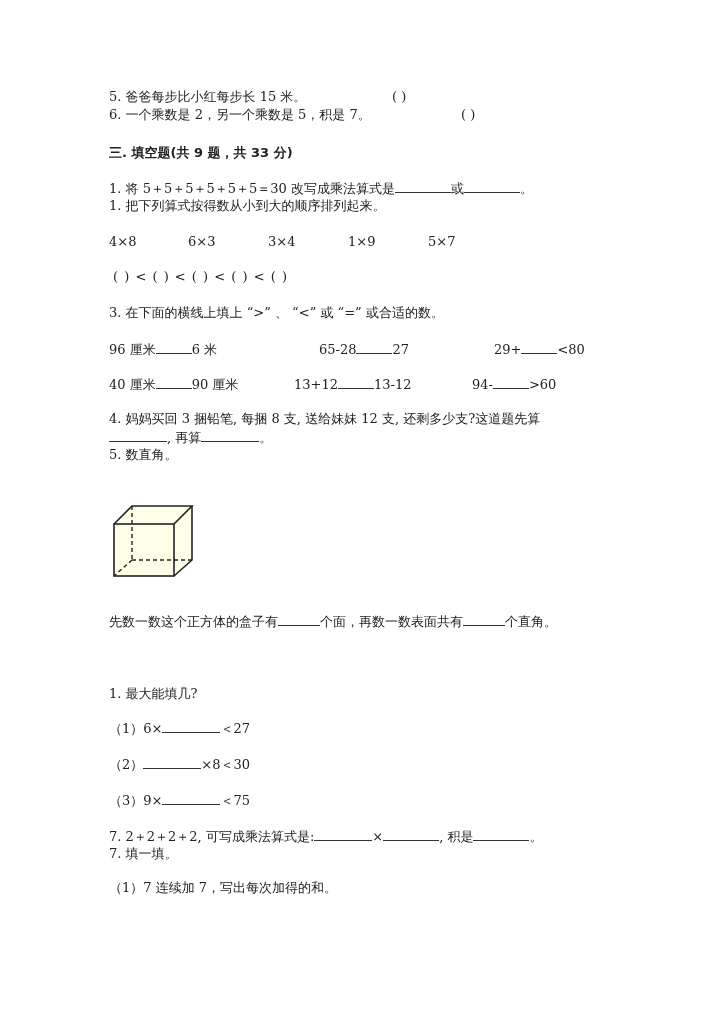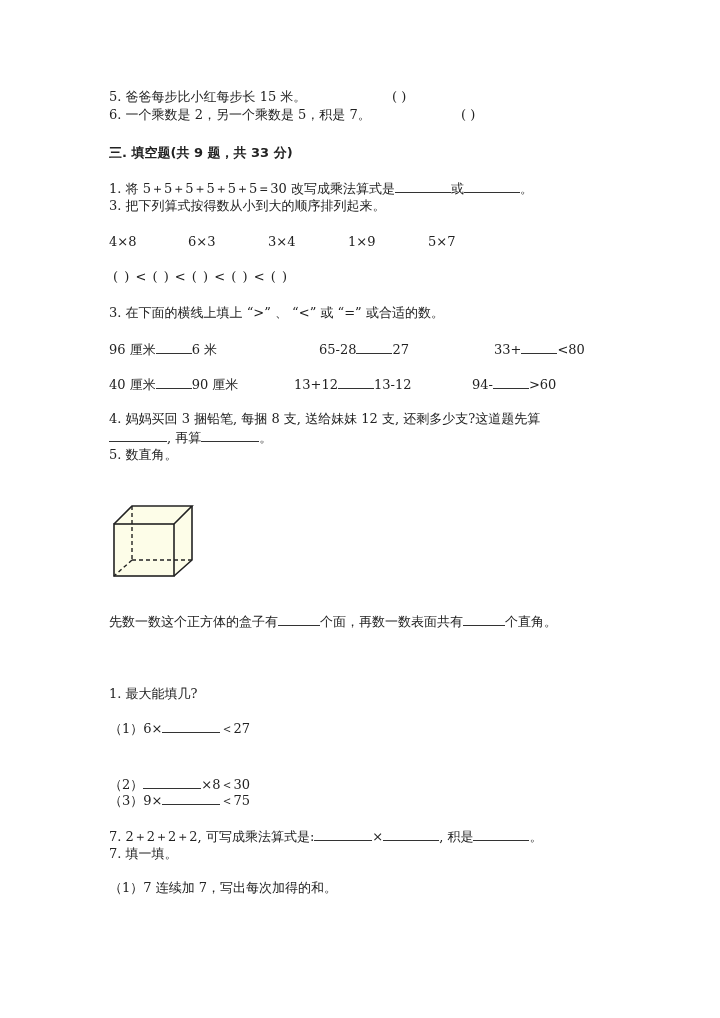--- a/index.html
+++ b/index.html
@@ -27,38 +27,38 @@
   <span>6. 一个乘数是 2，另一个乘数是 5，积是 7。</span>
 </div>
 <div class="paren" style="left:461px; top:107px">(        )</div>
 
 <div class="line bold" style="top:145px">三. 填空题(共 9 题，共 33 分)</div>
 
 <div class="line" style="top:180px">
   <span>1. 将 5＋5＋5＋5＋5＋5＝30 改写成乘法算式是</span><span class="blank" style="width:56px"></span><span>或</span><span class="blank" style="width:56px"></span><span>。</span>
 </div>
 
-<div class="line" style="top:198px">3. 把下列算式按得数从小到大的顺序排列起来。</div>
+<div class="line" style="top:198px">1. 把下列算式按得数从小到大的顺序排列起来。</div>
 <div class="cell" style="left:109px; top:234px">4×8</div>
 <div class="cell" style="left:188px; top:234px">6×3</div>
 <div class="cell" style="left:268px; top:234px">3×4</div>
 <div class="cell" style="left:348px; top:234px">1×9</div>
 <div class="cell" style="left:428px; top:234px">5×7</div>
 <div class="cell" style="left:113px; top:269px; letter-spacing:1px">(        ) &lt; (        ) &lt; (        ) &lt; (        ) &lt; (        )</div>
 
 <div class="line" style="top:305px">3. 在下面的横线上填上 “&gt;” 、 “&lt;” 或 “=” 或合适的数。</div>
 
 <div class="cell" style="left:109px; top:341px">
   <span>96 厘米</span><span class="blank" style="width:36px"></span><span>6 米</span>
 </div>
 <div class="cell" style="left:319px; top:341px">
   <span>65-28</span><span class="blank" style="width:36px"></span><span>27</span>
 </div>
 <div class="cell" style="left:494px; top:341px">
-  <span>33+</span><span class="blank" style="width:36px"></span><span>&lt;80</span>
+  <span>29+</span><span class="blank" style="width:36px"></span><span>&lt;80</span>
 </div>
 
 <div class="cell" style="left:109px; top:376px">
   <span>40 厘米</span><span class="blank" style="width:36px"></span><span>90 厘米</span>
 </div>
 <div class="cell" style="left:294px; top:376px">
   <span>13+12</span><span class="blank" style="width:36px"></span><span>13-12</span>
 </div>
 <div class="cell" style="left:472px; top:376px">
   <span>94-</span><span class="blank" style="width:36px"></span><span>&gt;60</span>
@@ -86,21 +86,21 @@
 </svg>
 
 <div class="line" style="top:613px">
   <span>先数一数这个正方体的盒子有</span><span class="blank" style="width:42px"></span><span>个面，再数一数表面共有</span><span class="blank" style="width:42px"></span><span>个直角。</span>
 </div>
 
 <div class="line" style="top:686px">1. 最大能填几?</div>
 <div class="line" style="top:720px">
   <span>（1）6×</span><span class="blank" style="width:58px"></span><span>＜27</span>
 </div>
-<div class="line" style="top:776px">
+<div class="line" style="top:756px">
   <span>（2）</span><span class="blank" style="width:58px"></span><span>×8＜30</span>
 </div>
 <div class="line" style="top:792px">
   <span>（3）9×</span><span class="blank" style="width:58px"></span><span>＜75</span>
 </div>
 
 <div class="line" style="top:828px">
   <span>7. 2＋2＋2＋2, 可写成乘法算式是:</span><span class="blank" style="width:58px"></span><span>×</span><span class="blank" style="width:56px"></span><span>, 积是</span><span class="blank" style="width:56px"></span><span>。</span>
 </div>
 

